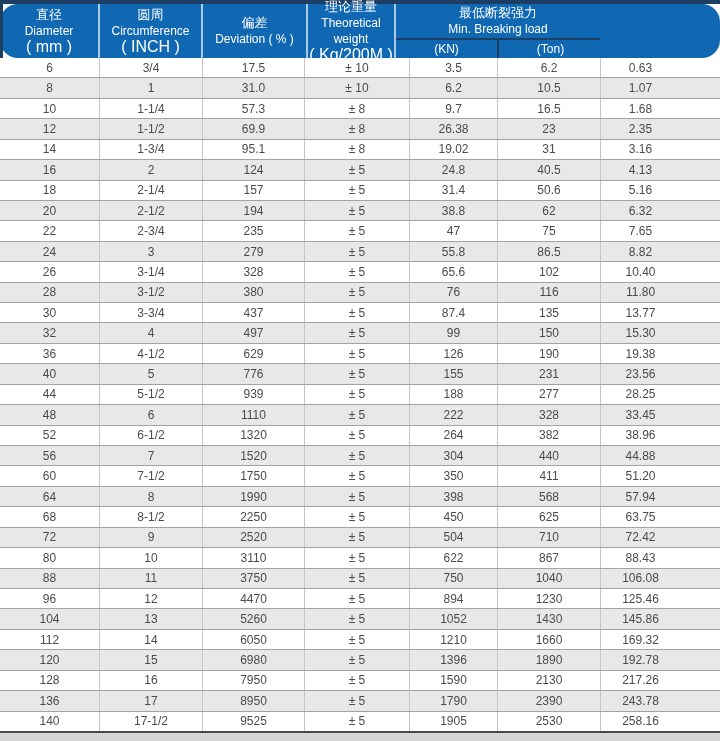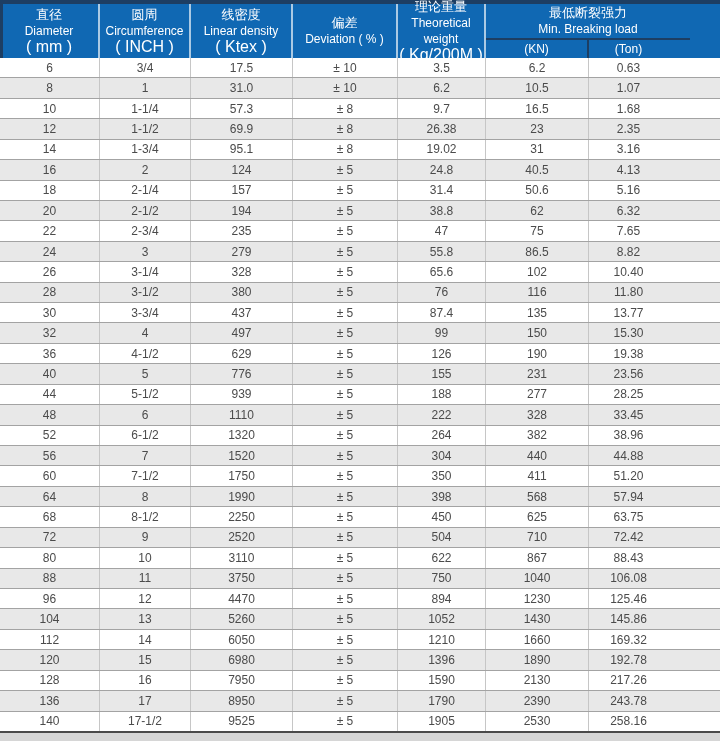--- a/index.html
+++ b/index.html
@@ -22,20 +22,21 @@
     position:absolute; left:0; top:0;
     width:3px; height:58px;
     background:#1d3e63;
   }
   
   .thead {
     display:flex;
     width:720px; height:54px;
     background:#1068b3;
     color:#ffffff;
+    border-radius:18px;
   }
   .th {
     display:flex; flex-direction:column;
     justify-content:center; align-items:center;
     text-align:center;
     border-right:2px solid rgba(255,255,255,0.65);
   }
   .zh   { font-size:13px; line-height:16px; }
   .en   { font-size:12px; line-height:16px; }
   .unit { font-size:16px; line-height:16px; }
@@ -45,29 +46,30 @@
     height:34px;
     display:flex; flex-direction:column;
     justify-content:flex-end; align-items:center;
     text-align:center;
     padding-bottom:1px;
   }
   .group-sub {
     height:20px;
     display:flex;
     border-top:2px solid #1d3e63;
+    gap:12px;
   }
   .sub {
     display:flex; align-items:center; justify-content:center;
     font-size:12px;
   }
   .sub.first { border-right:2px solid #1d3e63; }
   
   .c0 { width:100px; }
-  .c1 { width:91px; }
+  .c1 { width:103px; }
   .c2 { width:102px; }
   .c3 { width:105px; }
   .c4 { width:88px; }
   .c5 { width:103px; }
   .c6 { width:79px; }
   .cg { width:204px; }
   
   .tbody {
     display:flex; flex-direction:column;
     width:720px; height:673px;
@@ -105,25 +107,20 @@
     <div class="th c0">
       <div class="zh">直径</div>
       <div class="en">Diameter</div>
       <div class="unit">( mm )</div>
     </div>
     <div class="th c1">
       <div class="zh">圆周</div>
       <div class="en">Circumference</div>
       <div class="unit">( INCH )</div>
     </div>
-    <div class="th c2">
-      <div class="zh">线密度</div>
-      <div class="en">Linear density</div>
-      <div class="unit">( Ktex )</div>
-    </div>
     <div class="th c3">
       <div class="zh">偏差</div>
       <div class="en">Deviation ( % )</div>
 
     </div>
     <div class="th c4">
       <div class="zh">理论重量</div>
       <div class="en">Theoretical weight</div>
       <div class="unit">( Kg/200M )</div>
     </div>

